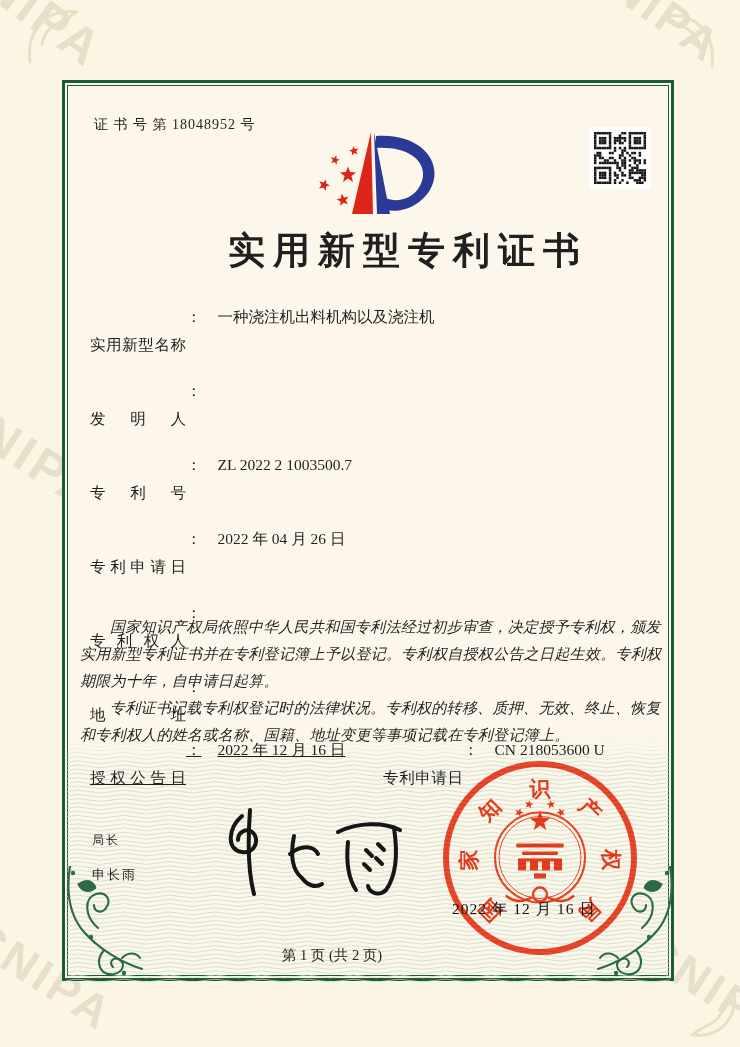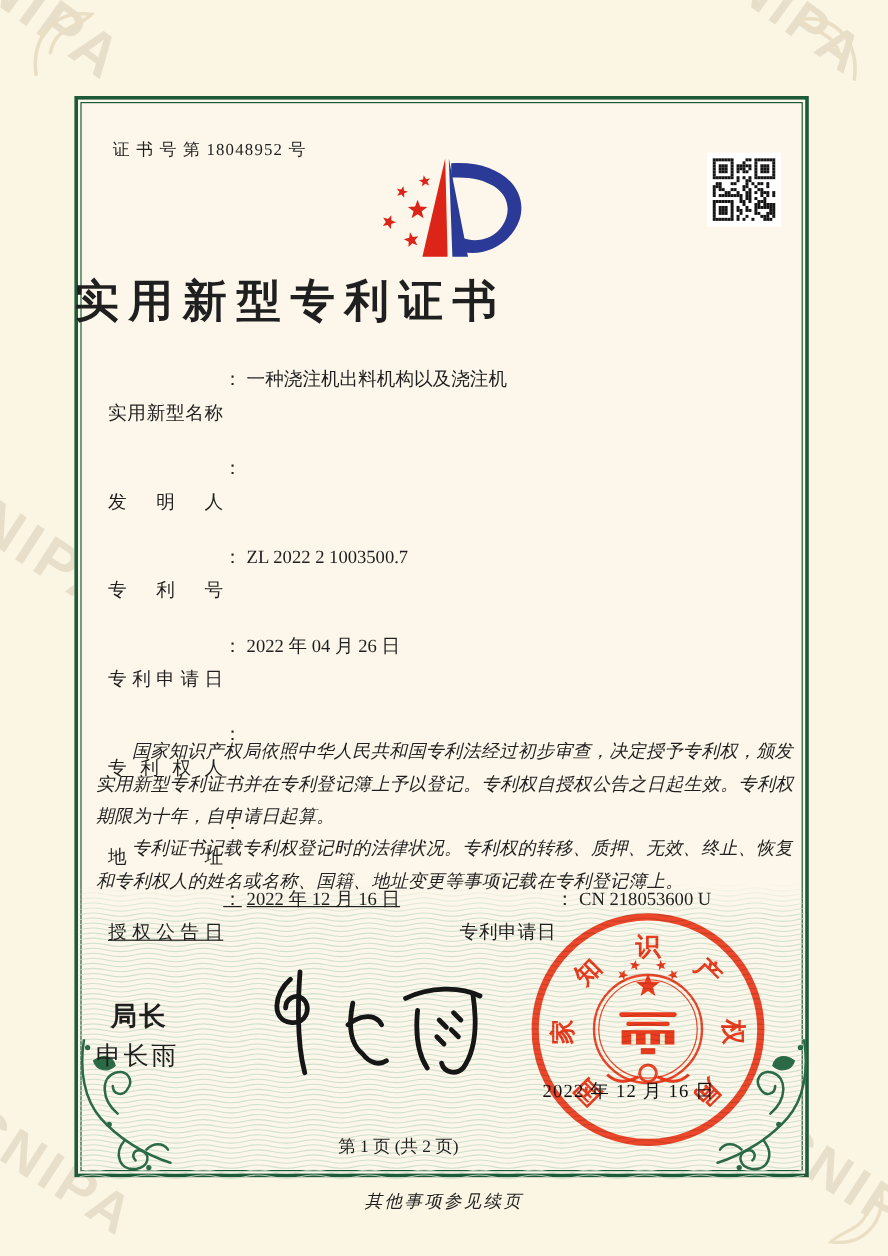--- a/index.html
+++ b/index.html
@@ -41,43 +41,43 @@
   .ornament path.fill{fill:#2c6a45;stroke-width:1;}
   .ornament circle{fill:#2c6a45;}
   .orn-left{left:64px; top:866px;}
   .orn-right{left:596px; top:866px; transform:scaleX(-1);}
   .pale path{stroke:#eadfc5;stroke-width:3;fill:none;stroke-linecap:round;}
   
   .cert-no{position:absolute;left:94px;top:116px;font-size:14px;letter-spacing:1px;}
   .logo{position:absolute;left:302px;top:127px;}
   .qr{position:absolute;left:589px;top:127px;}
   .doc-title{
-    position:absolute;left:62px;top:226px;width:612px;text-align:left;
-    font-size:37px;font-weight:bold;letter-spacing:8px;
+    position:absolute;left:62px;top:226px;width:612px;text-align:center;
+    font-size:37px;font-weight:bold;letter-spacing:8px;padding-left:40px;
   }
   
   .fields{position:absolute;left:90px;top:306px;width:560px;font-size:15.5px;z-index:2;}
   .frow{display:flex;margin-bottom:25px;line-height:21px;position:relative;}
   .flabel{display:inline-block;width:96px;text-align:justify;text-align-last:justify;flex:none;margin-top:28px;}
   .fcolon{flex:none;}
-  .fval{margin-left:4px;max-width:446px;}
+  .fval{margin-left:16px;max-width:446px;}
   .frow.addr{margin-bottom:14px;}
   .frow.addr .fval{line-height:20px;}
   .grant-left{display:flex;text-decoration:underline;}
   .grant-right{display:flex;position:absolute;left:293px;top:0;}
   .grant-right .flabel{width:80px;}
   
   .body-text{
     position:absolute;left:80px;top:614px;width:584px;z-index:2;
     font-size:15px;line-height:27px;font-style:italic;letter-spacing:.3px;
   }
   .body-text p{margin:0;text-indent:2em;}
   
-  .sig-title{position:absolute;left:92px;top:832px;font-size:22px;letter-spacing:2px;z-index:4;font-weight:bold;}
-  .sig-name{position:absolute;left:80px;top:866px;font-size:21px;letter-spacing:2px;z-index:4;}
+  .sig-title{position:absolute;left:92px;top:832px;font-size:12px;letter-spacing:2px;z-index:4;}
+  .sig-name{position:absolute;left:92px;top:866px;font-size:13px;letter-spacing:2px;z-index:4;}
   .sig-image{position:absolute;left:198px;top:798px;z-index:4;}
   .sig-image path{stroke:#161616;stroke-width:4;fill:none;stroke-linecap:round;stroke-linejoin:round;}
   
   .seal{
     position:absolute;left:443px;top:761px;width:194px;height:194px;z-index:3;
     border:6px solid rgba(238,52,22,.9);border-radius:50%;box-sizing:border-box;
     mix-blend-mode:multiply;
   }
   .seal-char{
     position:absolute;left:50%;top:50%;font-size:21px;font-weight:bold;
@@ -542,15 +542,14 @@
         <span class="seal-char" style="transform:rotate(-45deg) translateY(-71px);">知</span>
         <span class="seal-char" style="transform:rotate(0deg) translateY(-71px);">识</span>
         <span class="seal-char" style="transform:rotate(45deg) translateY(-71px);">产</span>
         <span class="seal-char" style="transform:rotate(90deg) translateY(-71px);">权</span>
         <span class="seal-char" style="transform:rotate(135deg) translateY(-71px);">局</span>
       </div>
   </div>
   <div class="seal-date">2022 年 12 月 16 日</div>
 
   <div class="page-no">第 1 页 (共 2 页)</div>
-  <div class="cont-note">其他事项参见续页</div>
 
 </div>
 
 </body></html>

